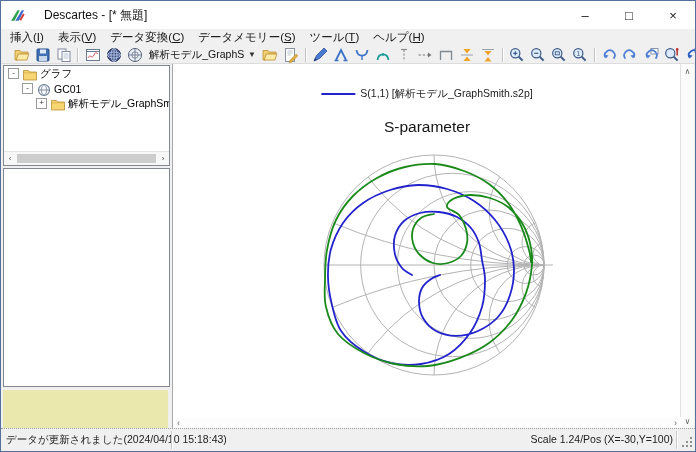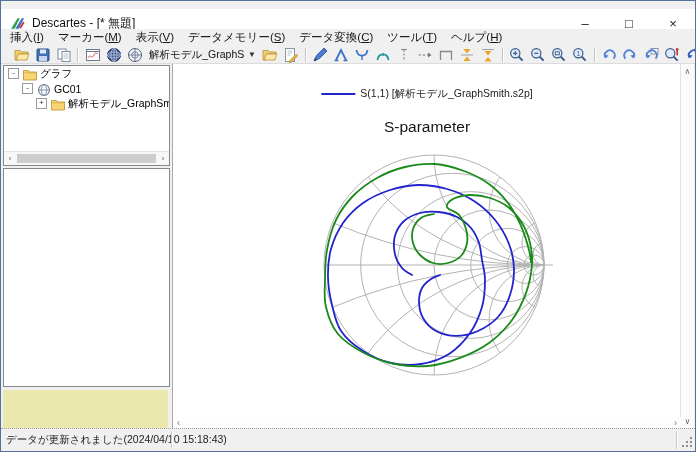--- a/index.html
+++ b/index.html
@@ -1,18 +1,18 @@
 <!DOCTYPE html>
 <html><head>
 <meta charset="utf-8">
 <style>
   html,body{margin:0;padding:0;background:#d8d8d8;font-family:"Liberation Sans","DejaVu Sans",sans-serif;}
   .window{position:relative;width:696px;height:452px;background:#f0f0f0;border:1px solid #54719c;box-sizing:border-box;overflow:hidden;}
   
-  .titlebar{position:absolute;left:0;top:8px;right:0;height:28px;background:#ffffff;display:flex;align-items:center;}
+  .titlebar{position:absolute;left:0;top:0;right:0;height:28px;background:#ffffff;display:flex;align-items:center;gap:12px;}
   .app-icon{width:17px;height:17px;margin:0 6px 0 8px;}
   .title-text{font-size:12px;color:#111;}
   .win-controls{margin-left:auto;display:flex;height:28px;}
   .win-btn{width:44px;height:28px;display:flex;align-items:center;justify-content:center;font-size:13px;color:#222;}
   
   .menubar{position:absolute;left:0;top:28px;right:0;height:17px;background:#f0f0f0;display:flex;align-items:center;padding-left:2px;}
   .menu-item{font-size:11.5px;color:#151515;padding:1px 7px;white-space:nowrap;}
   .menu-item u{text-decoration:underline;}
   
   .toolbar{position:absolute;left:0;top:45px;right:0;height:17px;background:#f0f0f0;border-bottom:1px solid #dcdcdc;display:flex;align-items:center;padding:0 2px 0 6px;}
@@ -75,24 +75,23 @@
     <span class="title-text">Descartes - [* 無題]</span>
     <div class="win-controls" id="win-controls">
         <div class="win-btn">–</div>
         <div class="win-btn">□</div>
         <div class="win-btn">×</div>
       </div>
   </div>
 
   <div class="menubar" id="menubar">
       <span class="menu-item">挿入(<u>I</u>)</span>
-      <span class="menu-item">マーカー(<u>M</u>)</span>
       <span class="menu-item">表示(<u>V</u>)</span>
+      <span class="menu-item">データ変換(<u>C</u>)</span>
       <span class="menu-item">データメモリー(<u>S</u>)</span>
-      <span class="menu-item">データ変換(<u>C</u>)</span>
       <span class="menu-item">ツール(<u>T</u>)</span>
       <span class="menu-item">ヘルプ(<u>H</u>)</span>
     </div>
 
   <div class="toolbar" id="toolbar">
     <div class="tb-grip"></div>
   <div class="tbtn">
         <span style="display: inline-flex; width: 16px; height: 16px;">
           <svg width="16" height="16" viewBox="0 0 16 16">
             <path d="M1 3.5h5l1 1.5H14v2H5.5L4 13H1z" fill="#f3cf72" stroke="#b98f35" stroke-width=".8"></path>
@@ -421,17 +420,18 @@
         <div class="left">‹</div>
         <div class="right">›</div>
       </div>
     </div>
 
   </div>
 
   <div class="statusbar">
     <span class="status-left">データが更新されました(2024/04/10 15:18:43)</span>
     <div class="status-sep1"></div>
+    <span class="status-right">Scale 1.24/Pos (X=-30,Y=100)</span>
     <div class="status-sep2"></div>
     <div class="grip"></div>
   </div>
 
 </div>
 
 </body></html>

